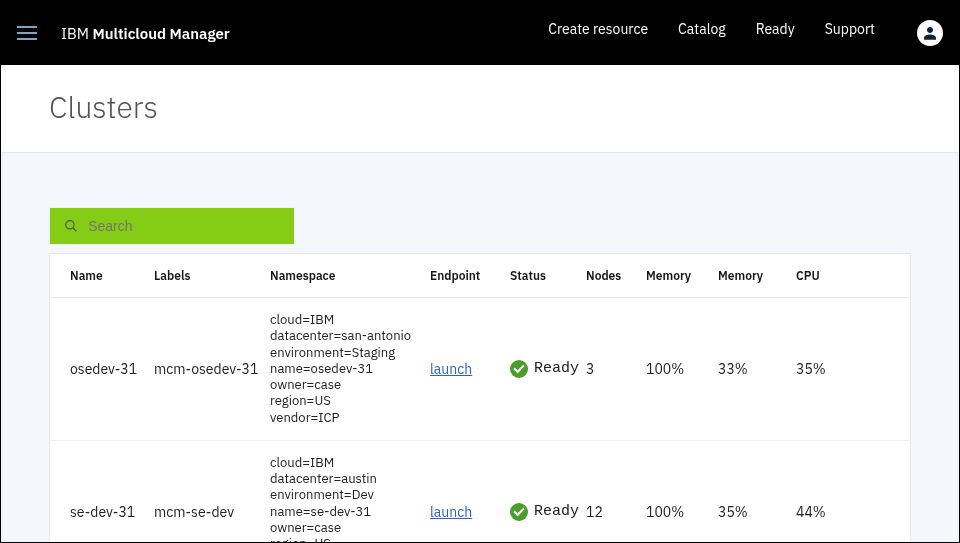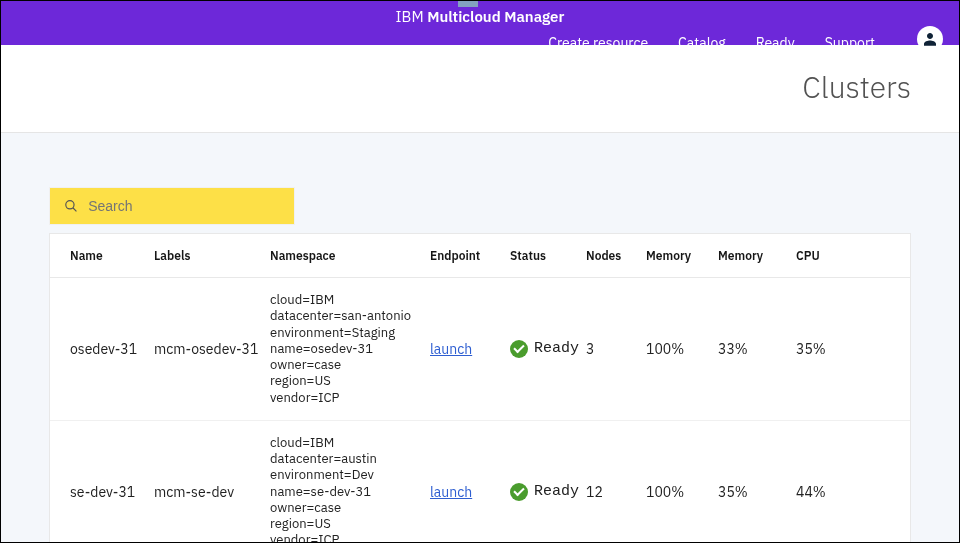--- a/index.html
+++ b/index.html
@@ -6,27 +6,26 @@
   body {
     font-family: "IBM Plex Sans", -apple-system, BlinkMacSystemFont, "Segoe UI", Helvetica, Arial, sans-serif;
     background: #fff;
     color: #161616;
     width: 960px;
     height: 543px;
     overflow: hidden;
     border: 1px solid #000;
   }
   .header {
-    background: #6d28d9;
-    height: 44px;
+    background: #000000;
+    height: 64px;
     display: flex;
     align-items: center;
     padding: 0 16px;
     color: #fff;
-    flex-direction: column;
   }
   .hamburger {
     width: 20px;
     height: 14px;
     display: flex;
     flex-direction: column;
     justify-content: space-between;
     margin-right: 24px;
     cursor: pointer;
   }
@@ -35,48 +34,47 @@
     background: #83a1c0;
   }
   .brand {
     font-size: 15px;
     color: #fff;
   }
   .brand .bold { font-weight: 600; }
   .nav-right {
     margin-left: auto;
     display: flex;
-    align-items: flex-end;
+    align-items: flex-start;
     gap: 30px;
     font-size: 14px;
   }
   .nav-link { color: #fff; cursor: pointer; }
   .avatar {
     width: 26px; height: 26px; border-radius: 50%;
     background: #fff; display: flex; align-items: center; justify-content: center;
     margin-left: 12px;
   }
   .avatar svg { fill: #0f2236; }
   .page-title-area {
     padding: 22px 48px 26px;
     border-bottom: 1px solid #e5e5e5;
   }
   .page-title {
     font-size: 30px;
     font-weight: 300;
     color: #525252;
-    text-align: right;
   }
   .content {
     background: #f4f7fb;
     padding: 54px 48px 0;
     height: calc(543px - 48px - 84px);
   }
   .search-box {
-    background: #fde047;
+    background: #84cc16;
     width: 246px;
     height: 38px;
     display: flex;
     align-items: center;
     padding: 0 14px;
     border: 1px solid #f0f0f0;
   }
   .search-box svg { stroke: #555; fill: none; }
   .search-input {
     border: none; outline: none; margin-left: 10px;

